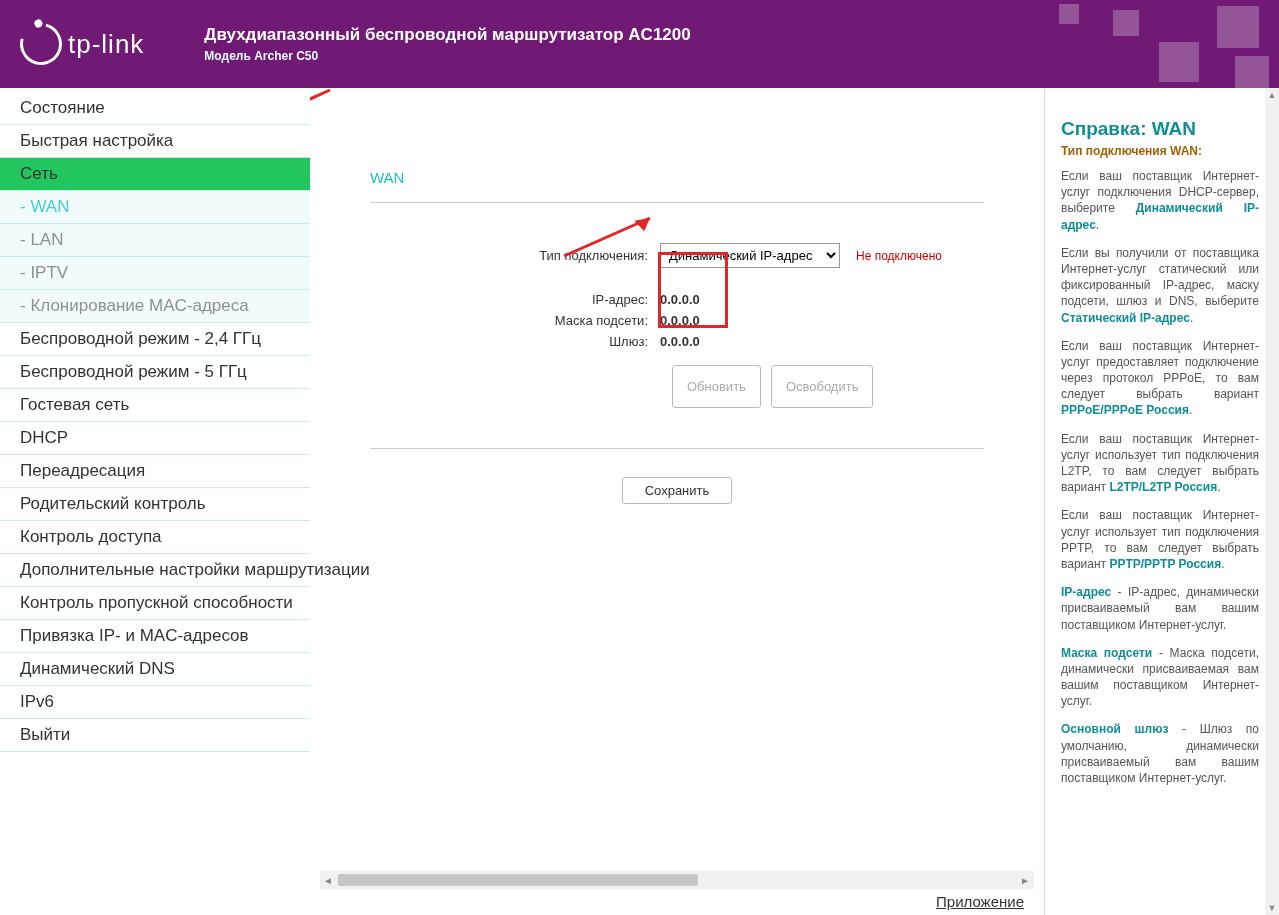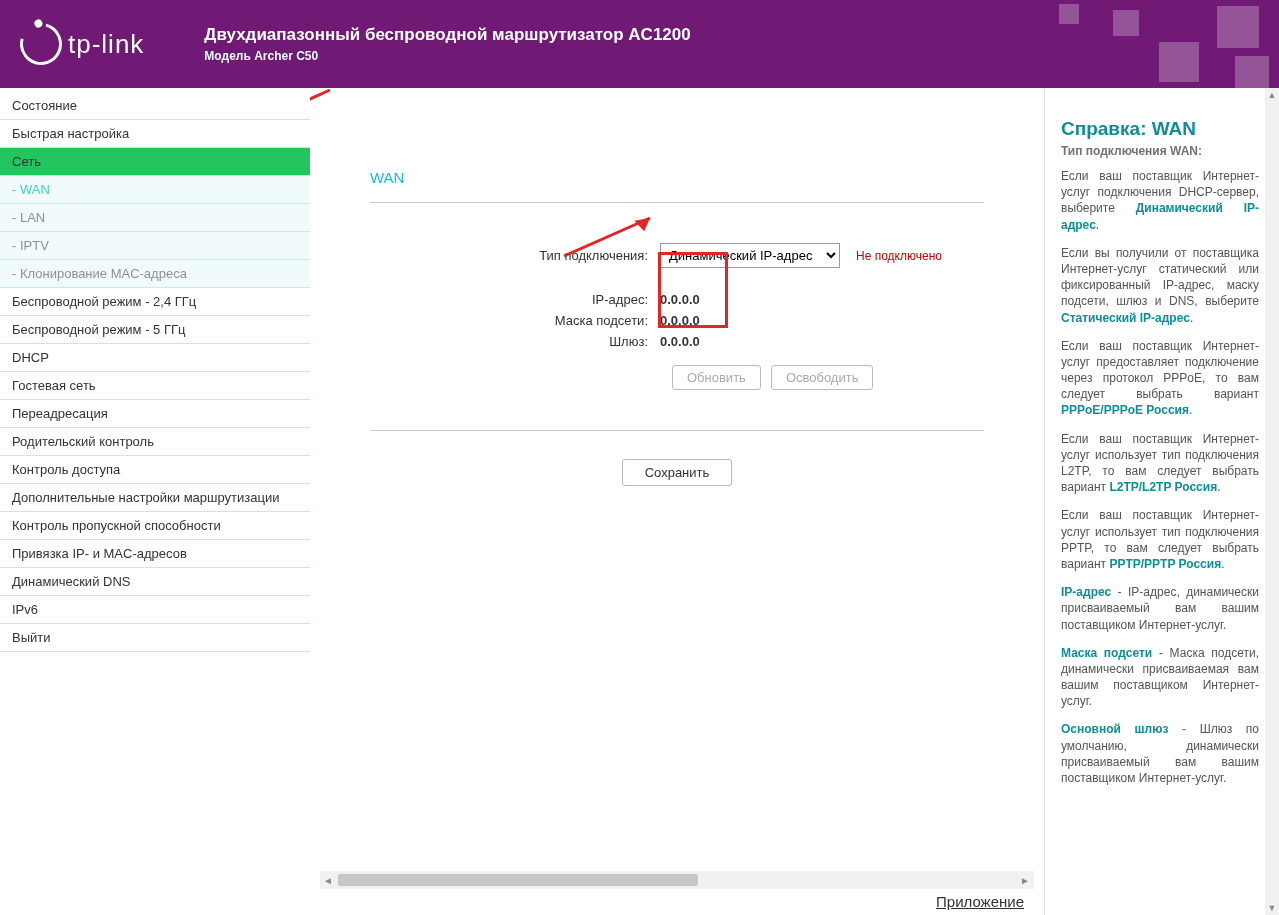--- a/index.html
+++ b/index.html
@@ -72,23 +72,23 @@
   height: calc(915px - 88px);
   background: #fff;
 }
 .sidebar {
   width: 310px;
   background: #fff;
   flex-shrink: 0;
   padding-top: 4px;
 }
 .menu-item {
-  padding: 6px 12px;
+  padding: 6px 20px;
   border-top: 1px solid #c6e9eb;
-  font-size: 13px;
+  font-size: 17px;
   color: #333;
   cursor: pointer;
   white-space: nowrap;
 }
 .menu-item:first-child { border-top: none; }
 .menu-item.active {
   background: #22c55e;
   font-weight: normal;
 }
 .menu-item.sub {
@@ -163,21 +163,21 @@
   color: #c00;
   font-size: 12px;
   margin-left: 16px;
 }
 .highlight-box {
   position: absolute;
   border: 3px solid #e02626;
   pointer-events: none;
 }
 .btn {
-  padding: 4px 14px;
+  padding: 13px 14px;
   border: 1px solid #bbb;
   background: #fff;
   border-radius: 3px;
   font-size: 13px;
   color: #aaa;
   cursor: pointer;
 }
 .btn.primary { color: #333; padding: 5px 22px; }
 .btn-row {
   display: flex;
@@ -277,21 +277,21 @@
   text-align: center;
   z-index: 2;
 }
 .help h2 {
   color: #0f8e96;
   font-size: 19px;
   font-weight: bold;
   margin-bottom: 4px;
 }
 .help h3 {
-  color: #737373;
+  color: #a16207;
   font-size: 12px;
   font-weight: bold;
   margin-bottom: 10px;
 }
 .help p {
   text-align: justify;
   margin-bottom: 12px;
   line-height: 1.35;
   padding-right: 12px;
 }
@@ -339,22 +339,22 @@
   <div class="sidebar">
     <div class="menu-item">Состояние</div>
     <div class="menu-item">Быстрая настройка</div>
     <div class="menu-item active">Сеть</div>
     <div class="menu-item sub active-sub">- WAN</div>
     <div class="menu-item sub">- LAN</div>
     <div class="menu-item sub">- IPTV</div>
     <div class="menu-item sub">- Клонирование MAC-адреса</div>
     <div class="menu-item">Беспроводной режим - 2,4 ГГц</div>
     <div class="menu-item">Беспроводной режим - 5 ГГц</div>
+    <div class="menu-item">Гостевая сеть</div>
     <div class="menu-item">DHCP</div>
-    <div class="menu-item">Гостевая сеть</div>
     <div class="menu-item">Переадресация</div>
     <div class="menu-item">Родительский контроль</div>
     <div class="menu-item">Контроль доступа</div>
     <div class="menu-item">Дополнительные настройки маршрутизации</div>
     <div class="menu-item">Контроль пропускной способности</div>
     <div class="menu-item">Привязка IP- и MAC-адресов</div>
     <div class="menu-item">Динамический DNS</div>
     <div class="menu-item">IPv6</div>
     <div class="menu-item">Выйти</div>
   </div>

